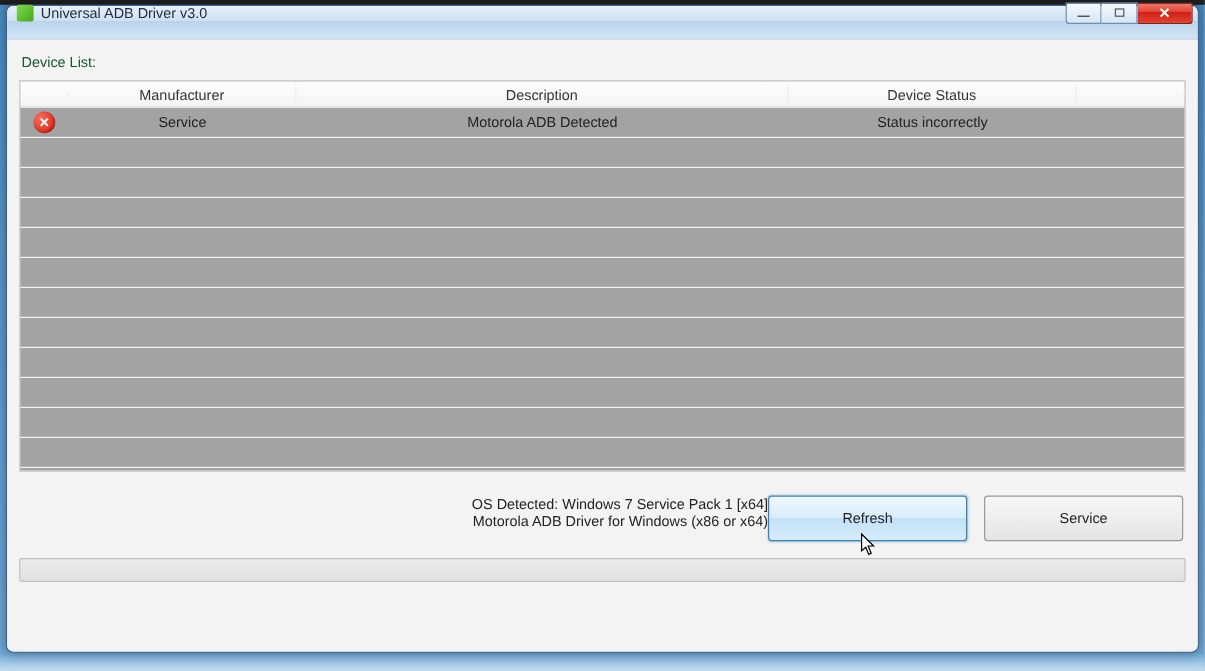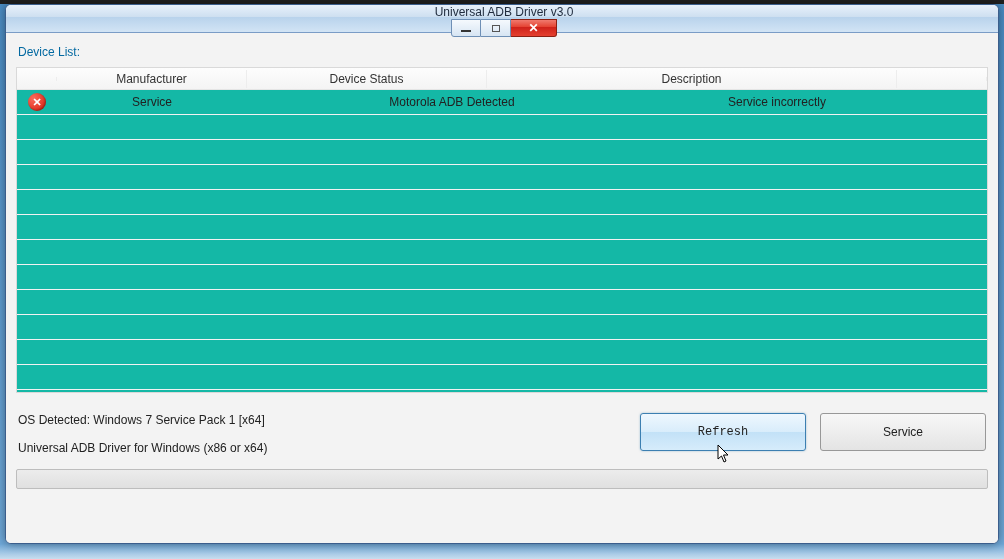--- a/index.html
+++ b/index.html
@@ -27,21 +27,20 @@
     }
     .titlebar {
       height: 28px;
       background: linear-gradient(to bottom, #e8f1fb 0%, #cddff0 45%, #b9d3ec 46%, #d2e4f5 100%);
       border-bottom: 1px solid #7a9cc6;
       border-radius: 5px 5px 0 0;
       display: flex;
       align-items: center;
       padding: 0 4px 16px 8px;
       position: relative;
-      flex-direction: column;
     }
     .titlebar-icon {
       width: 14px;
       height: 14px;
       background: linear-gradient(135deg,#7fd84a,#47a81e);
       border-radius: 2px;
       margin-right: 6px;
     }
     .titlebar-text {
       color: #1f2b3d;
@@ -79,25 +78,25 @@
     .client {
       flex: 1;
       background: #f3f3f3;
       border-radius: 0 0 5px 5px;
       padding: 10px 10px 8px 10px;
       display: flex;
       flex-direction: column;
     }
     .label-devlist {
       font-size: 12px;
-      color: #0369a1;
+      color: #14532d;
       margin: 2px 0 8px 2px;
     }
     .grid-wrap {
-      background: #14b8a6;
+      background: #a3a3a3;
       border: 1px solid #d9d9d9;
       width: 100%;
     }
     .grid-head {
       display: flex;
       background: linear-gradient(to bottom,#fdfdfd,#f4f4f4);
       border-bottom: 1px solid #e5e5e5;
       height: 22px;
       align-items: center;
     }
@@ -134,23 +133,24 @@
       color:#fff; font-weight:bold; font-size:11px;
       box-shadow: inset -1px -1px 2px rgba(0,0,0,0.3);
     }
     .bottom-area {
       margin-top: 20px;
       display: flex;
       align-items: flex-start;
     }
     .bottom-left {
       flex: 1;
-      display:flex; flex-direction:column; gap:14px;
+      display:flex; flex-direction:column; 
       font-size:12px; color:#222;
       padding-left: 2px;
+      text-align: right;
     }
     .bottom-buttons {
       display: flex;
       gap: 14px;
       padding-right: 2px;
     }
     .btn {
       width: 166px;
       height: 38px;
       border: 1px solid #989898;
@@ -158,21 +158,20 @@
       border-radius: 3px;
       font-size: 12px;
       color: #222;
       cursor: pointer;
       display:flex; align-items:center; justify-content:center;
     }
     .btn.primary {
       border: 1px solid #3c7fb1;
       background: linear-gradient(to bottom,#eef7fe 0%,#d9edfb 49%,#c2e1f7 50%,#d6ecfb 100%);
       box-shadow: 0 0 2px rgba(60,127,177,0.5);
-      font-family: Liberation Mono, monospace;
     }
     .progress {
       margin-top: 14px;
       height: 20px;
       border: 1px solid #bdbdbd;
       background: linear-gradient(to bottom,#ececec,#e0e0e0);
       border-radius: 2px;
     }
     .taskbar-cut {
       position:absolute; left:0; top:0; height:4px; width:1004px;
@@ -212,52 +211,52 @@
     </div>
   </div>
 
   <div class="client">
     <div class="label-devlist">Device List:</div>
 
     <div class="grid-wrap">
       <div class="grid-head">
         <div class="gh-col col-icon"></div>
         <div class="gh-col col-mfr">Manufacturer</div>
+        <div class="gh-col col-desc">Description</div>
         <div class="gh-col col-stat">Device Status</div>
-        <div class="gh-col col-desc">Description</div>
         <div class="gh-col col-pad"></div>
       </div>
       <div class="grid-body">
         <div class="row">
           <div class="cell col-icon">
             <div class="err-icon">✕</div>
           </div>
           <div class="cell col-mfr">Service</div>
           <div class="cell col-desc">Motorola ADB Detected</div>
-          <div class="cell col-stat">Service incorrectly</div>
+          <div class="cell col-stat">Status incorrectly</div>
           <div class="cell col-pad"></div>
         </div>
         <div class="row"></div>
         <div class="row"></div>
         <div class="row"></div>
         <div class="row"></div>
         <div class="row"></div>
         <div class="row"></div>
         <div class="row"></div>
         <div class="row"></div>
         <div class="row"></div>
         <div class="row"></div>
         <div class="row"></div>
       </div>
     </div>
 
     <div class="bottom-area">
       <div class="bottom-left">
         <div>OS Detected: Windows 7 Service Pack 1 [x64]</div>
-        <div>Universal ADB Driver for Windows (x86 or x64)</div>
+        <div>Motorola ADB Driver for Windows (x86 or x64)</div>
       </div>
       <div class="bottom-buttons">
         <div class="btn primary">Refresh</div>
         <div class="btn">Service</div>
       </div>
     </div>
 
     <div class="progress"></div>
   </div>
 </div>

